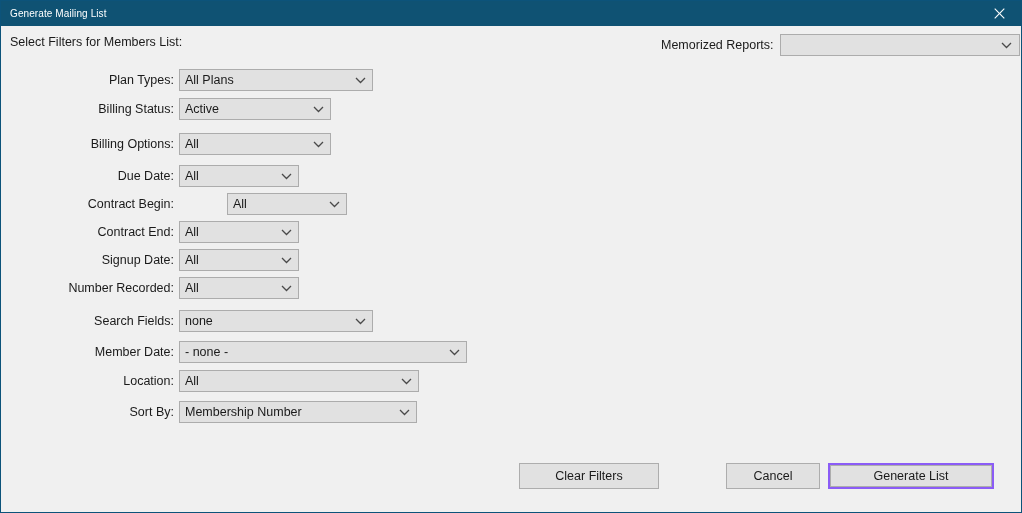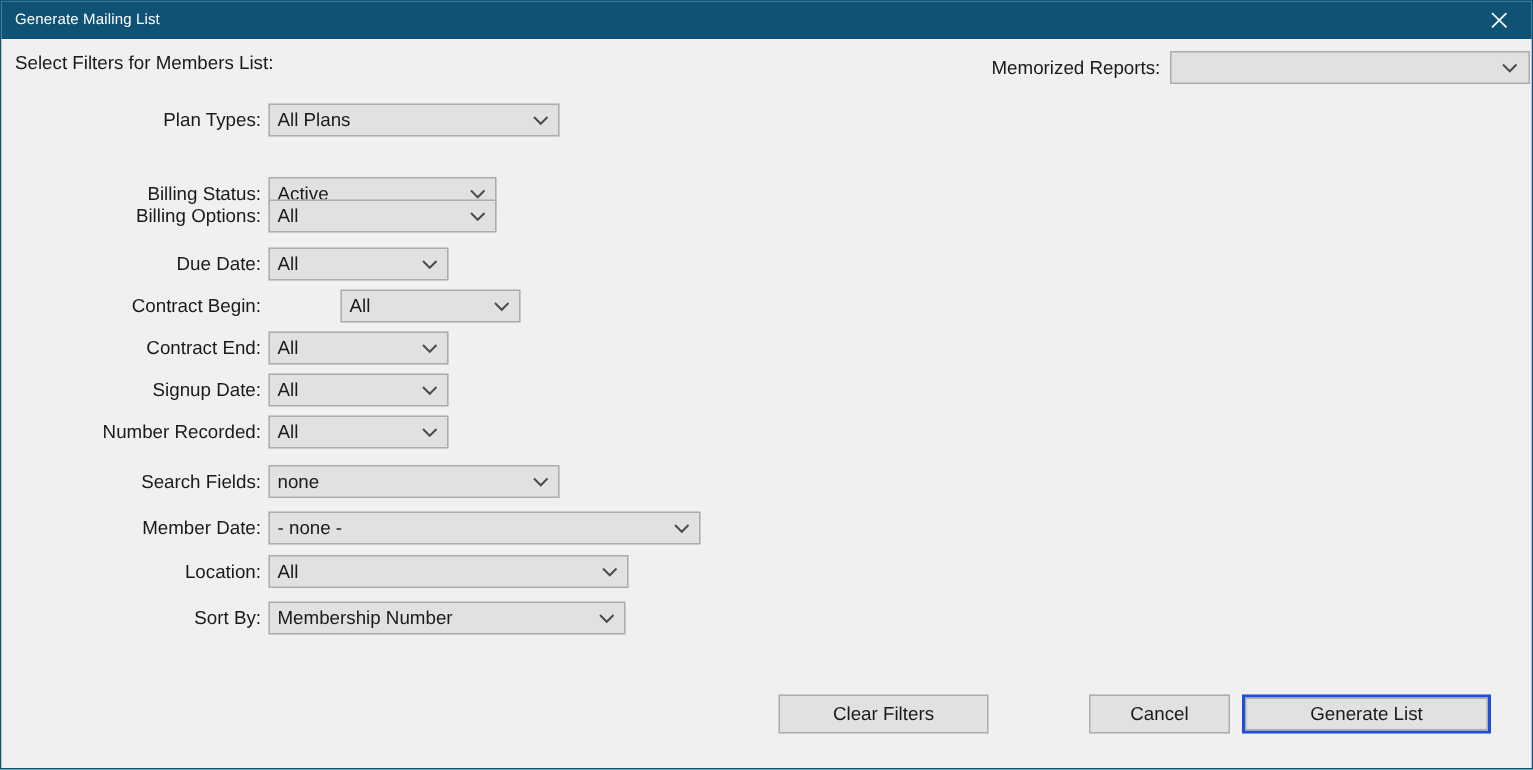--- a/index.html
+++ b/index.html
@@ -152,21 +152,21 @@
     font-size: 12.5px;
     color: #1a1a1a;
     font-family: "Liberation Sans", sans-serif;
     display: flex;
     align-items: center;
     justify-content: center;
     cursor: default;
     padding: 4px;
   }
   .btn.default {
-    border: 2px solid #1d4ed8;
+    border: 2px solid #8b5cf6;
     background: #e1e1e1;
   }
   .btn.default .inner {
     position: absolute;
     left: 0; top: 0; right: 0; bottom: 0;
     border: 1px solid #adadad;
     pointer-events: none;
   }
 </style>
 </head>
@@ -205,21 +205,21 @@
           <div class="lbl">Plan Types:</div>
           <div class="combo" style="width: 194px;">
             <div class="val">All Plans</div>
             <div class="chev">
               <svg width="11" height="7" viewBox="0 0 11 7" aria-hidden="true">
                 <polyline points="1,1 5.5,5.5 10,1" fill="none" stroke="#4a4a4a" stroke-width="1.3"></polyline>
               </svg>
             </div>
           </div>
         </div>
-        <div class="row" style="left: 178px; top: 92px;">
+        <div class="row" style="left: 178px; top: 72px;">
           <div class="lbl">Billing Status:</div>
           <div class="combo" style="width: 152px;">
             <div class="val">Active</div>
             <div class="chev">
               <svg width="11" height="7" viewBox="0 0 11 7" aria-hidden="true">
                 <polyline points="1,1 5.5,5.5 10,1" fill="none" stroke="#4a4a4a" stroke-width="1.3"></polyline>
               </svg>
             </div>
           </div>
         </div>

